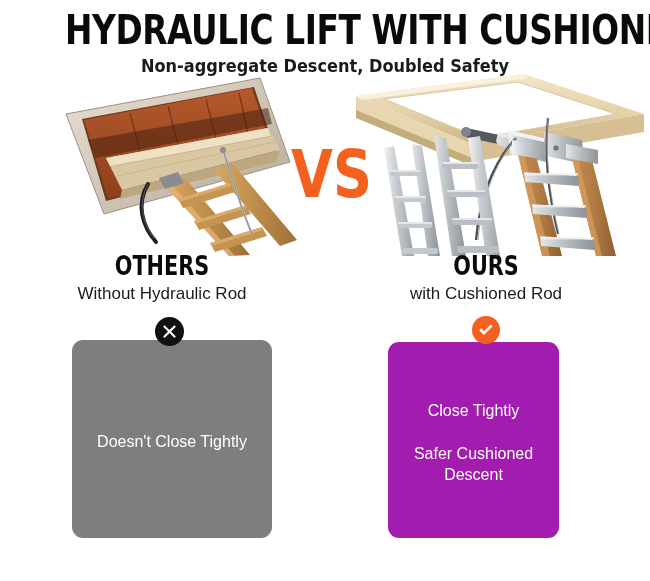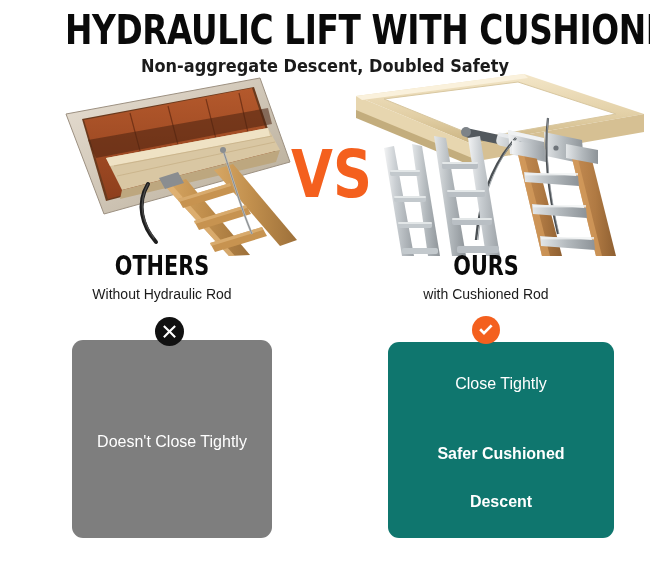--- a/index.html
+++ b/index.html
@@ -63,21 +63,21 @@
     line-height:28px;
     color:#0a0a0a;
     transform:scaleX(0.80);
     transform-origin:50% 50%;
     white-space:nowrap;
   }
   .col-sub{
     position:absolute;
     text-align:center;
     font-family:"Liberation Sans", sans-serif;
-    font-size:14px;
+    font-size:17px;
     line-height:22px;
     color:#1b1b1b;
     white-space:nowrap;
   }
   #others-label{left:62px;top:252px;width:200px;}
   #others-sub{left:42px;top:283px;width:240px;}
   #ours-label{left:386px;top:252px;width:200px;}
   #ours-sub{left:366px;top:283px;width:240px;}
 
   
@@ -89,23 +89,22 @@
     flex-direction:column;
     align-items:center;
     justify-content:center;
     padding:26px 10px 22px;
   }
   #panel-others{
     left:72px;top:340px;width:200px;height:198px;
     background:#7e7e7e;
   }
   #panel-ours{
-    left:388px;top:342px;width:226px;height:196px;
-    background:#0f766e;
-    gap:27px;
+    left:388px;top:342px;width:171px;height:196px;
+    background:#a21caf;
   }
   .panel .line{
     color:#ffffff;
     font-family:"Liberation Sans", sans-serif;
     font-size:16px;
     line-height:21px;
     text-align:center;
     width:100%;
   }
   #panel-others .line{margin:12px 0;}
@@ -338,22 +337,22 @@
 
   <div class="col-label" id="ours-label">OURS</div>
   <div class="col-sub" id="ours-sub">with Cushioned Rod</div>
 
   <div class="panel" id="panel-others">
     <div class="line">Doesn't Close Tightly</div>
   </div>
 
   <div class="panel" id="panel-ours">
     <div class="line">Close Tightly</div>
-    <div class="line" style="margin-bottom:0;font-weight:bold;">Safer Cushioned</div>
-    <div class="line" style="margin-top:0;font-weight:bold;">Descent</div>
+    <div class="line" style="margin-bottom:0;">Safer Cushioned</div>
+    <div class="line" style="margin-top:0;">Descent</div>
   </div>
 
   <div class="badge" id="badge-x">
     <svg width="17" height="17" viewBox="0 0 17 17" xmlns="http://www.w3.org/2000/svg">
       <path d="M3.6 2.2 L8.5 7.1 L13.4 2.2 L14.9 3.7 L10 8.6 L14.9 13.5 L13.4 15 L8.5 10.1 L3.6 15 L2.1 13.5 L7 8.6 L2.1 3.7 Z" fill="#ffffff"></path>
     </svg>
   </div>
 
   <div class="badge" id="badge-check">
     <svg width="18" height="18" viewBox="0 0 18 18" xmlns="http://www.w3.org/2000/svg">

